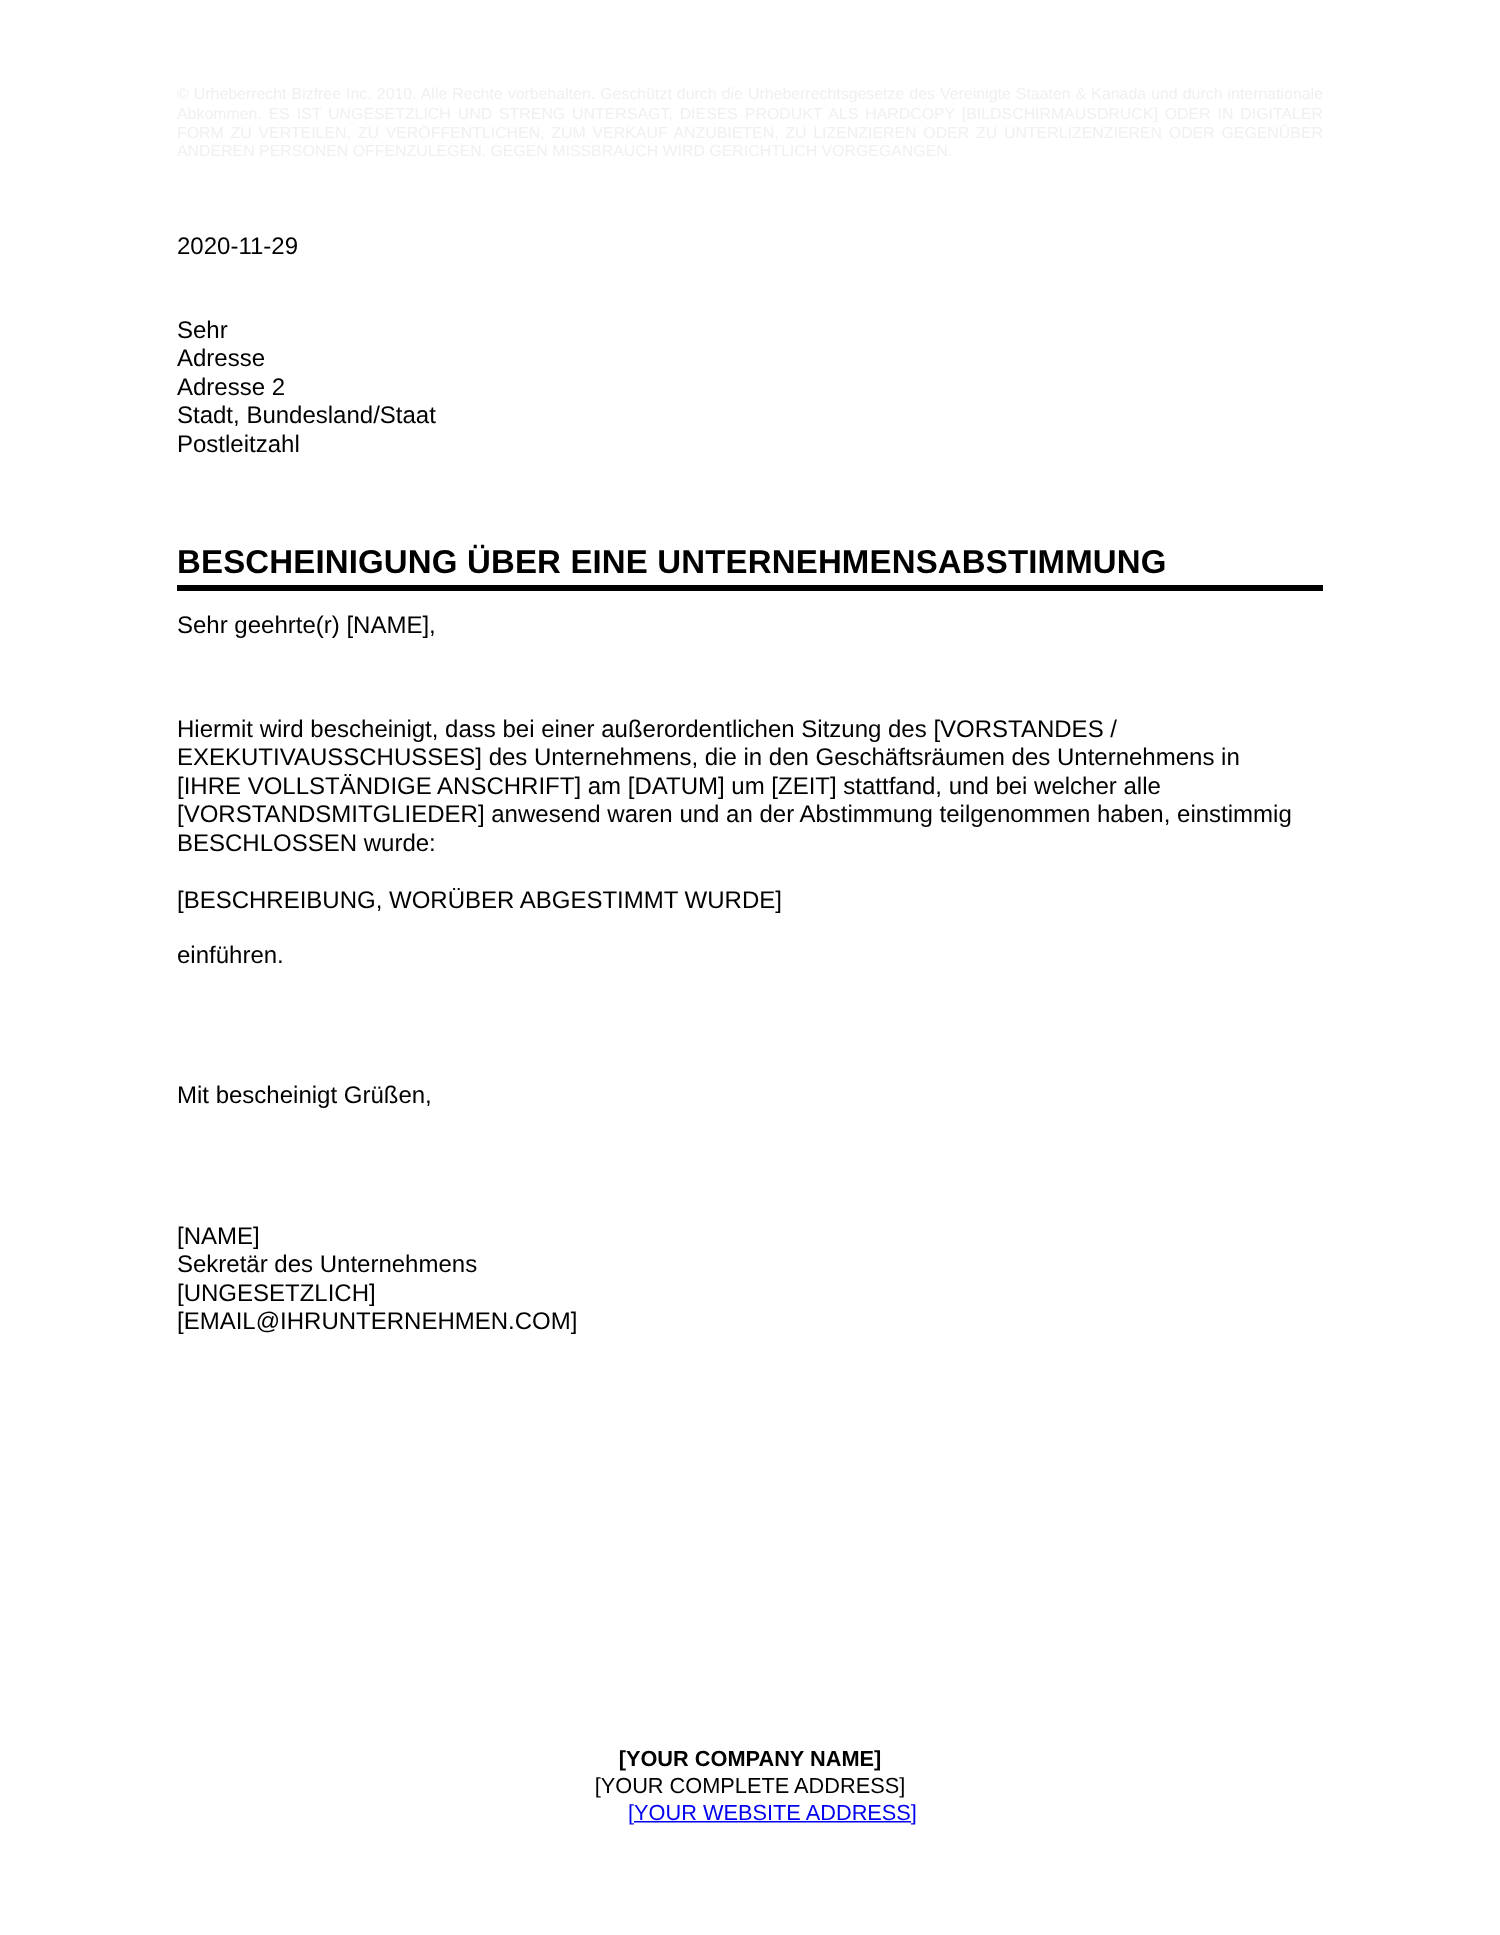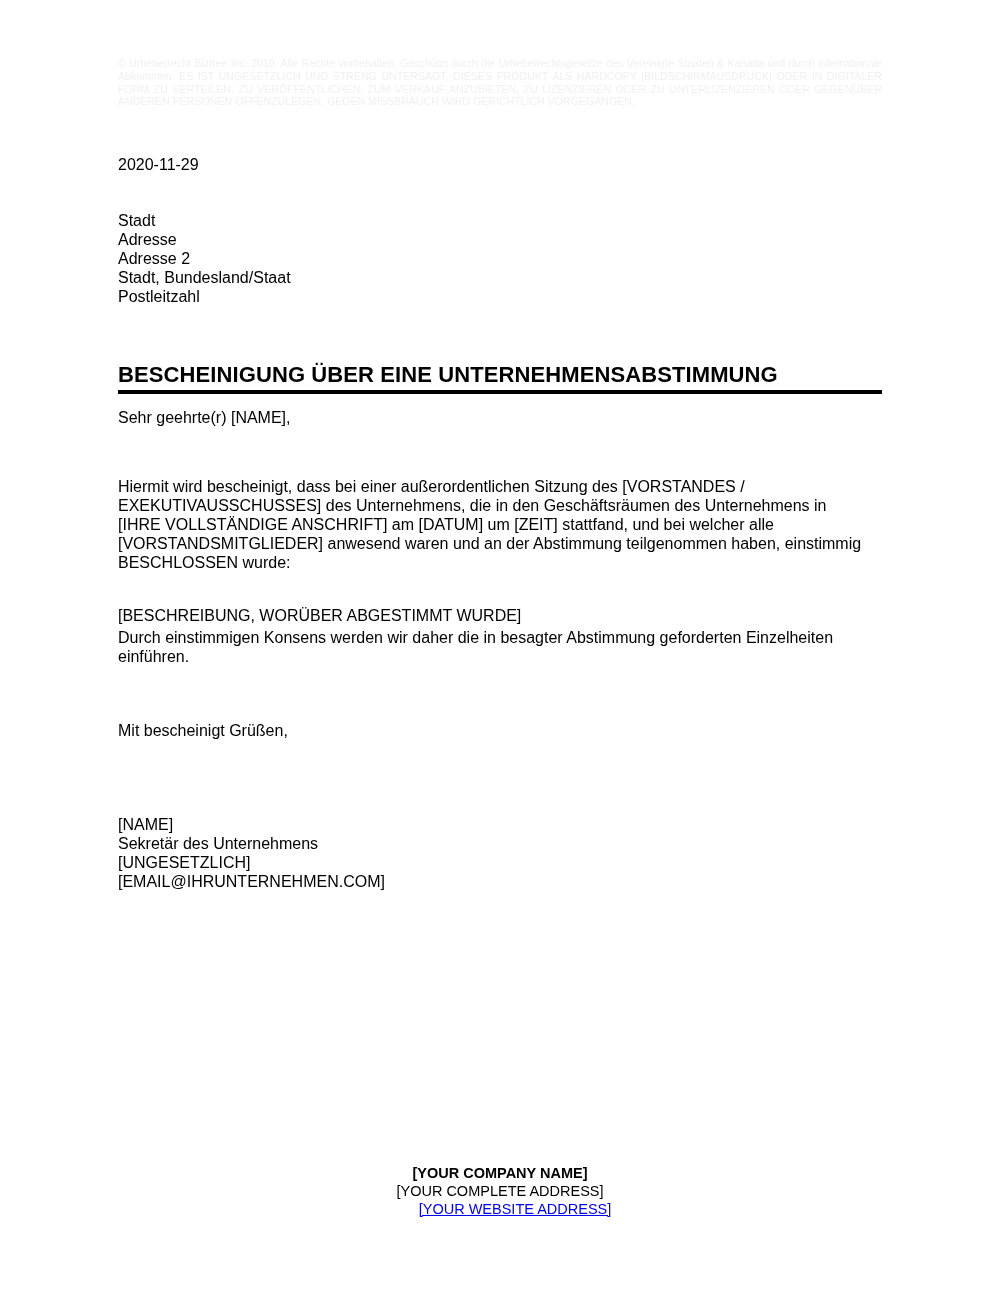--- a/index.html
+++ b/index.html
@@ -52,21 +52,21 @@
     .rule {
       position: absolute;
       left: 118px;
       top: 390px;
       width: 764px;
       height: 4px;
       background: #000000;
     }
     .salutation { top: 408px; }
     .paragraph1 { top: 477px; width: 770px; }
-    .description { top: 606px; }
+    .description { top: 591px; }
     .paragraph2 { top: 628px; width: 770px; }
     .closing { top: 721px; }
     .signature { top: 815px; }
     .line { display: block; white-space: nowrap; }
     .footer {
       position: absolute;
       left: 0;
       top: 1164px;
       width: 1000px;
       text-align: center;
@@ -84,21 +84,21 @@
 </head>
 <body>
 
 <div class="page">
 
   <div class="copyright">© Urheberrecht Bizfree Inc. 2010. Alle Rechte vorbehalten. Geschützt durch die Urheberrechtsgesetze des Vereinigte Staaten &amp; Kanada und durch internationale Abkommen. ES IST UNGESETZLICH UND STRENG UNTERSAGT, DIESES PRODUKT ALS HARDCOPY [BILDSCHIRMAUSDRUCK] ODER IN DIGITALER FORM ZU VERTEILEN, ZU VERÖFFENTLICHEN, ZUM VERKAUF ANZUBIETEN, ZU LIZENZIEREN ODER ZU UNTERLIZENZIEREN ODER GEGENÜBER ANDEREN PERSONEN OFFENZULEGEN. GEGEN MISSBRAUCH WIRD GERICHTLICH VORGEGANGEN.</div>
 
   <div class="body-text date">2020-11-29</div>
 
   <div class="body-text address">
-    <span class="line">Stadt</span>
+    <span class="line">Sehr</span>
     <span class="line">Adresse</span>
     <span class="line">Adresse 2</span>
     <span class="line">Stadt, Bundesland/Staat</span>
     <span class="line">Postleitzahl</span>
   </div>
 
   <h1 class="title">BESCHEINIGUNG ÜBER EINE UNTERNEHMENSABSTIMMUNG</h1>
   <div class="rule"></div>
 
   <div class="body-text salutation">Sehr geehrte(r) [NAME],</div>
@@ -107,21 +107,20 @@
     <span class="line">Hiermit wird bescheinigt, dass bei einer außerordentlichen Sitzung des [VORSTANDES /</span>
     <span class="line">EXEKUTIVAUSSCHUSSES] des Unternehmens, die in den Geschäftsräumen des Unternehmens in</span>
     <span class="line">[IHRE VOLLSTÄNDIGE ANSCHRIFT] am [DATUM] um [ZEIT] stattfand, und bei welcher alle</span>
     <span class="line">[VORSTANDSMITGLIEDER] anwesend waren und an der Abstimmung teilgenommen haben, einstimmig</span>
     <span class="line">BESCHLOSSEN wurde:</span>
   </div>
 
   <div class="body-text description">[BESCHREIBUNG, WORÜBER ABGESTIMMT WURDE]</div>
 
   <div class="body-text paragraph2">
-    <span class="line">Durch einstimmigen Konsens werden wir daher die in besagter Abstimmung geforderten Einzelheiten</span>
     <span class="line">einführen.</span>
   </div>
 
   <div class="body-text closing">Mit bescheinigt Grüßen,</div>
 
   <div class="body-text signature">
     <span class="line">[NAME]</span>
     <span class="line">Sekretär des Unternehmens</span>
     <span class="line">[UNGESETZLICH]</span>
     <span class="line">[EMAIL@IHRUNTERNEHMEN.COM]</span>

